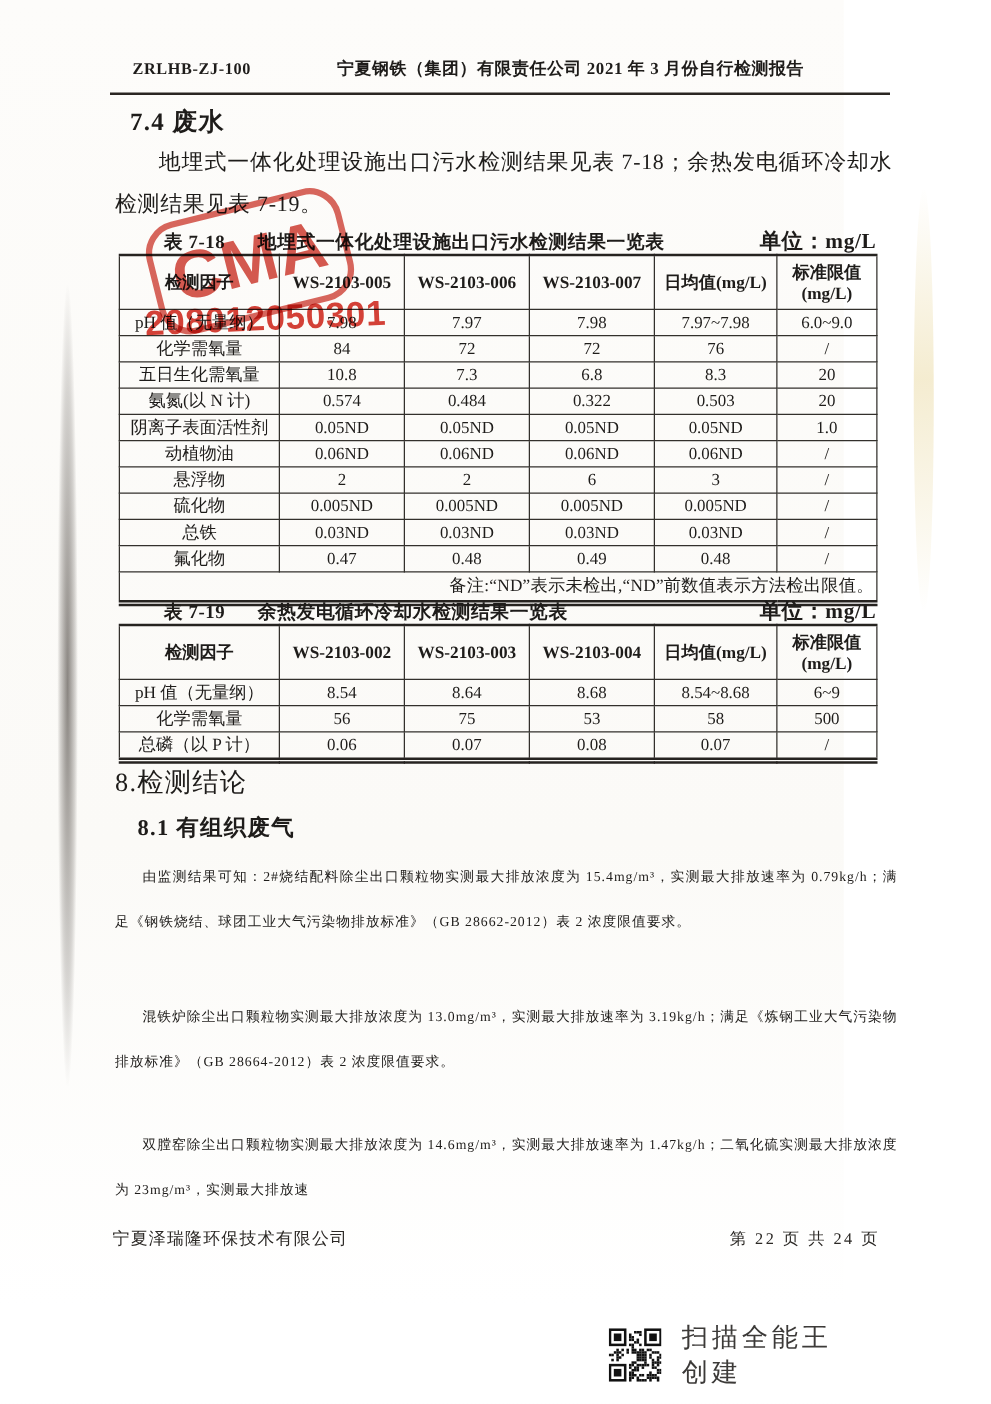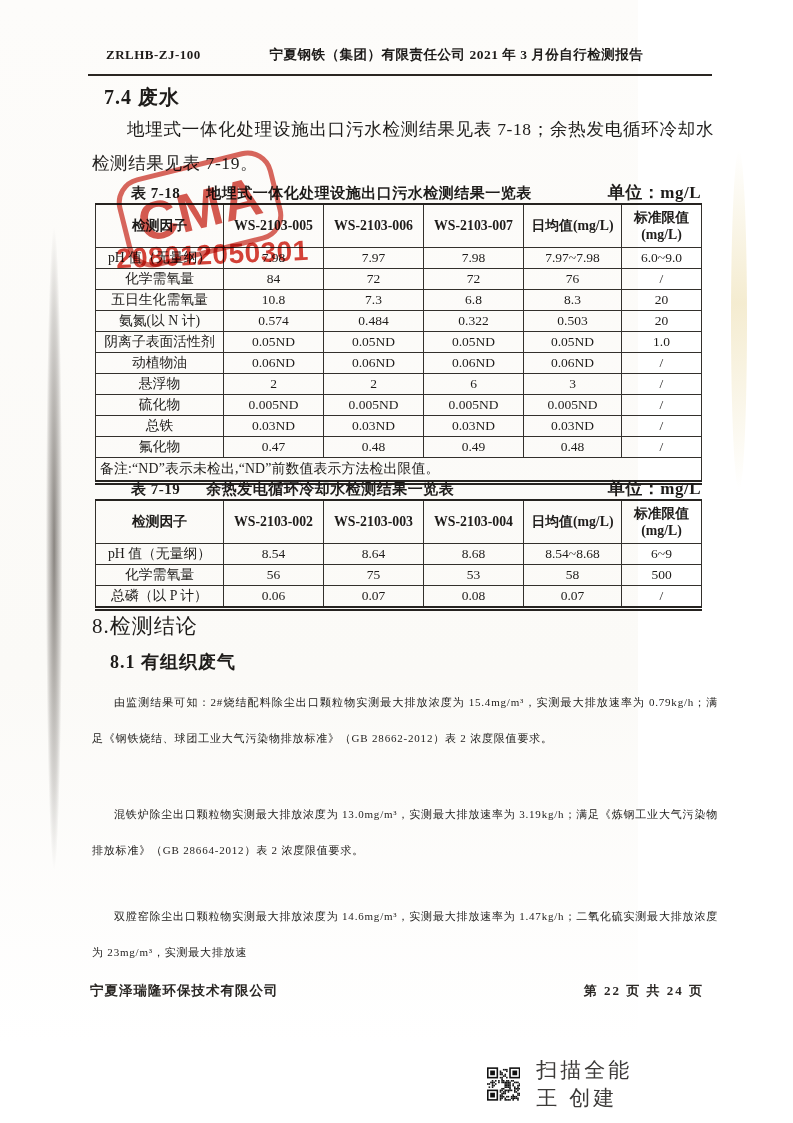--- a/index.html
+++ b/index.html
@@ -5,20 +5,21 @@
   html,body{margin:0;padding:0;}
   body{
     width:793px;height:1123px;position:relative;overflow:hidden;
     background:#ffffff;
     font-family:"Liberation Serif","DejaVu Serif",serif;
     color:#1e1c1a;
   }
   .page{
     position:absolute;left:0;top:0;width:638px;height:1123px;
     background:linear-gradient(180deg,#fdfcfa 0%,#fbfaf7 60%,#ffffff 93%);
+    padding-left:37px;
   }
   
   .spine-shadow{
     position:absolute;left:42px;top:70px;width:22px;height:920px;
     background:radial-gradient(ellipse 11px 430px at 55% 52%,rgba(45,38,32,.55),rgba(45,38,32,.18) 55%,rgba(45,38,32,0) 75%);
     pointer-events:none;
   }
   .edge-tint{
     position:absolute;left:731px;top:150px;width:16px;height:340px;border-radius:50%;
     background:linear-gradient(180deg,rgba(226,203,120,0),rgba(222,196,110,.32) 45%,rgba(226,203,120,0));
@@ -58,37 +59,37 @@
   .t18{top:203px;}
   .t19{top:499px;}
   table.report th,table.report td{
     border:1.4px solid #33302c;text-align:center;padding:0 2px;
     overflow:hidden;white-space:nowrap;
   }
   table.report th{height:42px;font-size:13.8px;font-weight:bold;line-height:1.25;}
   table.report td{height:20px;}
   table.report td:first-child{font-size:13.8px;}
   table.report tfoot td{
-    text-align:left;font-size:13.2px;height:22px;padding-left:4px;letter-spacing:.2px;
+    text-align:right;font-size:13.2px;height:22px;padding-left:4px;letter-spacing:.2px;
   }
   
   .h-8{position:absolute;left:92px;top:612px;font-size:21px;font-weight:normal;letter-spacing:1px;}
   .h-81{position:absolute;left:110px;top:650px;font-size:18px;font-weight:bold;letter-spacing:1px;}
   .para{
     position:absolute;left:92px;width:626px;
     font-size:11px;line-height:36px;text-indent:2em;text-align:justify;letter-spacing:.8px;
   }
   .p1{top:684px;}
   .p2{top:796px;}
   .p3{top:898px;}
   
   .doc-footer{
     position:absolute;left:90px;top:982px;width:622px;
     display:flex;justify-content:space-between;align-items:baseline;
-    font-size:13.5px;font-weight:bold;letter-spacing:1px;color:#2b2825;
+    font-size:13.5px;font-weight:normal;letter-spacing:1px;color:#2b2825;
   }
   .page-num{font-size:13px;letter-spacing:2px;margin-right:8px;}
   
   .stamp{position:absolute;pointer-events:none;mix-blend-mode:multiply;z-index:5;}
   .stamp-emblem{
     left:120px;top:163px;width:150px;height:82px;
     border:5px solid rgba(203,44,32,.72);border-radius:26px;
     transform:rotate(-14deg);
     display:flex;align-items:center;justify-content:center;
     color:rgba(203,44,32,.78);font-weight:bold;font-size:54px;letter-spacing:1px;

